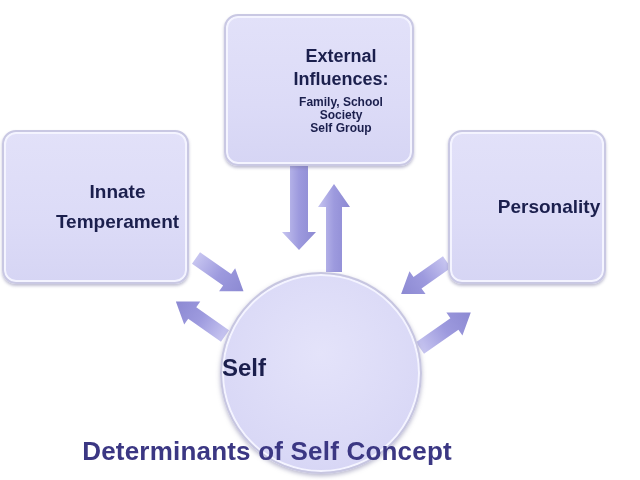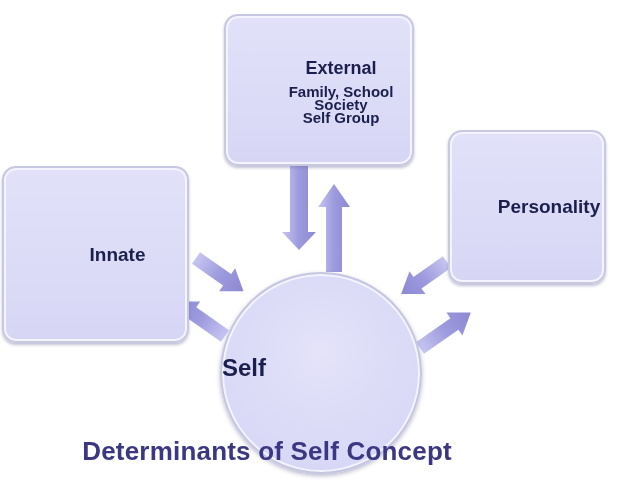--- a/index.html
+++ b/index.html
@@ -5,22 +5,22 @@
   html, body { margin:0; padding:0; }
   body { width:640px; height:480px; background:#ffffff; position:relative; overflow:hidden;
          font-family:"Liberation Sans", sans-serif; }
   .box { position:absolute; box-sizing:border-box; border-radius:14px;
          background:linear-gradient(180deg,#e2e1f9 0%,#dcdbf7 60%,#d6d5f4 100%);
          border:2px solid #c9c8e3;
          box-shadow: 0 2px 3px rgba(120,118,160,0.45), inset 0 0 0 2px #f4f4ff;
          display:flex; flex-direction:column; align-items:center; justify-content:center;
          text-align:center; color:#1b1f4d;padding-left:44px; }
   .box .main { font-weight:bold; font-size:19px; line-height:30px; }
-  .box .sub { font-weight:bold; font-size:15px; line-height:13px; margin-top:5px; }
-  #box-left { left:2px; top:130px; width:187px; height:177px;margin-top:36px; }
+  .box .sub { font-weight:bold; font-size:12px; line-height:13px; margin-top:5px; }
+  #box-left { left:2px; top:130px; width:187px; height:154px; }
   #box-top { left:224px; top:14px; width:190px; height:152px; }
   #box-top .main { font-size:18px; line-height:23px; }
   #box-right { left:448px; top:130px; width:158px; height:154px; }
   .circle { position:absolute; left:220px; top:272px; width:202px; height:202px; border-radius:50%;
             box-sizing:border-box; background:radial-gradient(circle at 50% 40%,#e4e3fa 0%,#d9d8f6 70%,#d0cff2 100%);
             border:2px solid #c7c6e0; box-shadow:0 2px 4px rgba(120,118,160,0.5), inset 0 0 0 2px #f4f4ff;
             display:flex; flex-direction:column; align-items:flex-start; justify-content:center; color:#1b1f4d; }
   .circle .main { font-weight:bold; font-size:24px; line-height:31px; margin-top:-12px; }
   svg.arrows { position:absolute; left:0; top:0; }
   .title { position:absolute; left:0; width:534px; top:436px; text-align:center;
@@ -58,29 +58,31 @@
     <polygon points="0,-7 36,-7 36,-14 56,0 36,14 36,7 0,7" fill="url(#ag)"></polygon>
   </g>
 
   <g transform="translate(420,348) rotate(-35)">
     <polygon points="0,-7 42,-7 42,-14 62,0 42,14 42,7 0,7" fill="url(#ag)"></polygon>
   </g>
 </svg>
 
 <div id="box-top" class="box">
   <div class="main">External</div>
+  <div class="main">Influences:</div>
   <div class="sub">
     <div>Family, School</div>
     <div>Society</div>
     <div>Self Group</div>
   </div>
 </div>
 
 <div id="box-left" class="box">
   <div class="main">Innate</div>
+  <div class="main">Temperament</div>
 </div>
 
 <div id="box-right" class="box">
   <div class="main">Personality</div>
 </div>
 
 <div class="circle">
   <div class="main">Self</div>
 </div>
 

